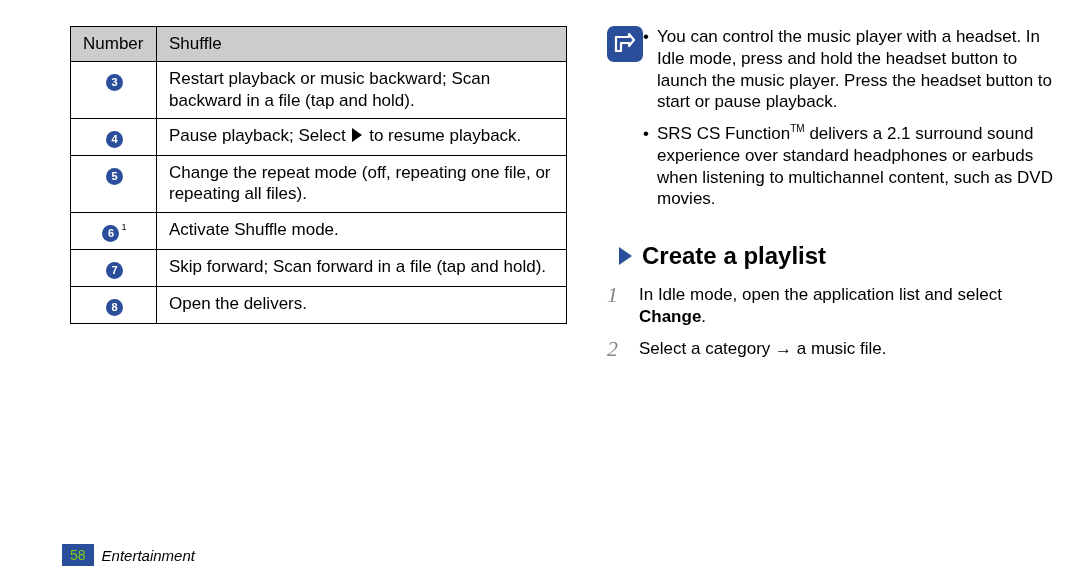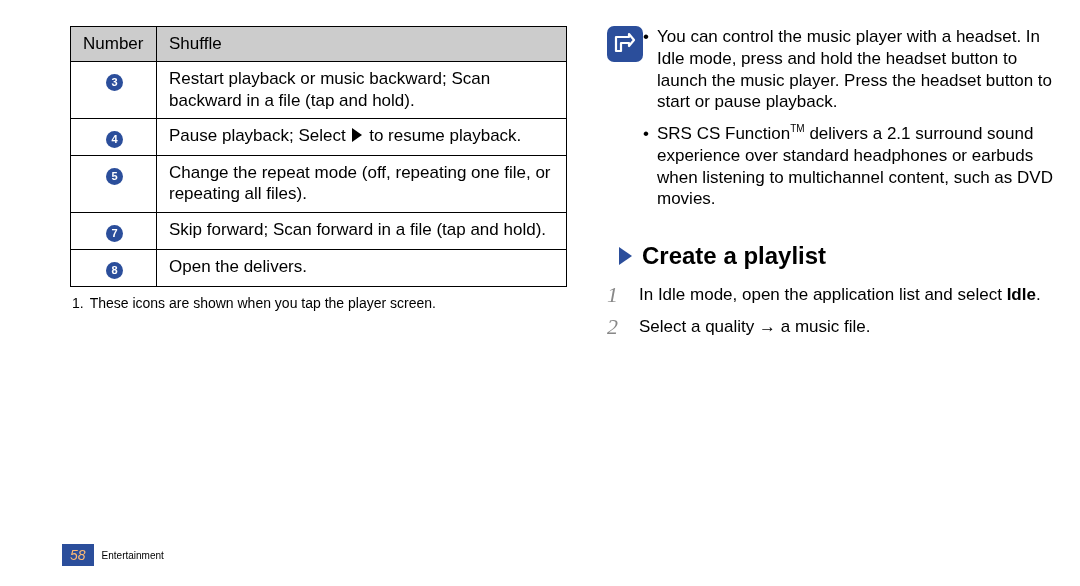--- a/index.html
+++ b/index.html
@@ -129,26 +129,25 @@
   .footer {
     position: absolute;
     left: 62px;
     bottom: 20px;
     display: flex;
     align-items: center;
     gap: 8px;
   }
   .pg {
     background: #2b4e9b;
-    color: #fdba74;
+    color: #84cc16;
     font-size: 14px;
-    font-style: italic;
     padding: 3px 8px;
   }
-  .section-name { font-size: 10px; }
+  .section-name { font-size: 15px; font-style: italic; }
 </style>
 </head>
 <body>
 
 <div class="cols">
   <div class="left-col">
     <table>
       <thead>
         <tr>
           <th>Number</th>
@@ -162,33 +161,33 @@
           </tr>
           <tr>
             <td class="num"><span class="circ">4</span></td>
             <td><span>Pause playback; Select </span><span class="play-tri"></span><span> to resume playback.</span></td>
           </tr>
           <tr>
             <td class="num"><span class="circ">5</span></td>
             <td><span>Change the repeat mode (off, repeating one file, or repeating all files).</span></td>
           </tr>
           <tr>
+            <td class="num"><span class="circ">6</span><span class="sup1">1</span></td>
+            <td><span>Activate Shuffle mode.</span></td>
+          </tr>
+          <tr>
             <td class="num"><span class="circ">7</span></td>
             <td><span>Skip forward; Scan forward in a file (tap and hold).</span></td>
           </tr>
           <tr>
             <td class="num"><span class="circ">8</span></td>
             <td><span>Open the delivers.</span></td>
           </tr>
         </tbody>
     </table>
-    <div class="footnote">
-      <span class="n">1.</span>
-      <span>These icons are shown when you tap the player screen.</span>
-    </div>
   </div>
 
   <div class="right-col">
     <div class="note-block">
       <div class="note-icon">
         <svg viewBox="0 0 36 36">
           <path d="M 9 25 L 9 11 L 22 11 L 22 8 L 27 14 L 22 20 L 22 17 L 14 17 L 14 25 Z" fill="none" stroke="#fff" stroke-width="2.2" stroke-linejoin="round"></path>
         </svg>
       </div>
       <ul class="bullets" id="bullets">
@@ -198,25 +197,25 @@
     </div>
 
     <div class="section-head">
       <span class="chev"></span>
       <h2>Create a playlist</h2>
     </div>
 
     <div class="steps" id="steps">
         <div class="step">
           <div class="step-num">1</div>
-          <div><span>In Idle mode, open the application list and select </span><b>Idle</b><span>.</span></div>
+          <div><span>In Idle mode, open the application list and select </span><b>Change</b><span>.</span></div>
         </div>
         <div class="step">
           <div class="step-num">2</div>
-          <div><span>Select a quality → a music file.</span></div>
+          <div><span>Select a category → a music file.</span></div>
         </div>
       </div>
   </div>
 </div>
 
 <div class="footer">
   <span class="pg">58</span>
   <span class="section-name">Entertainment</span>
 </div>
 

